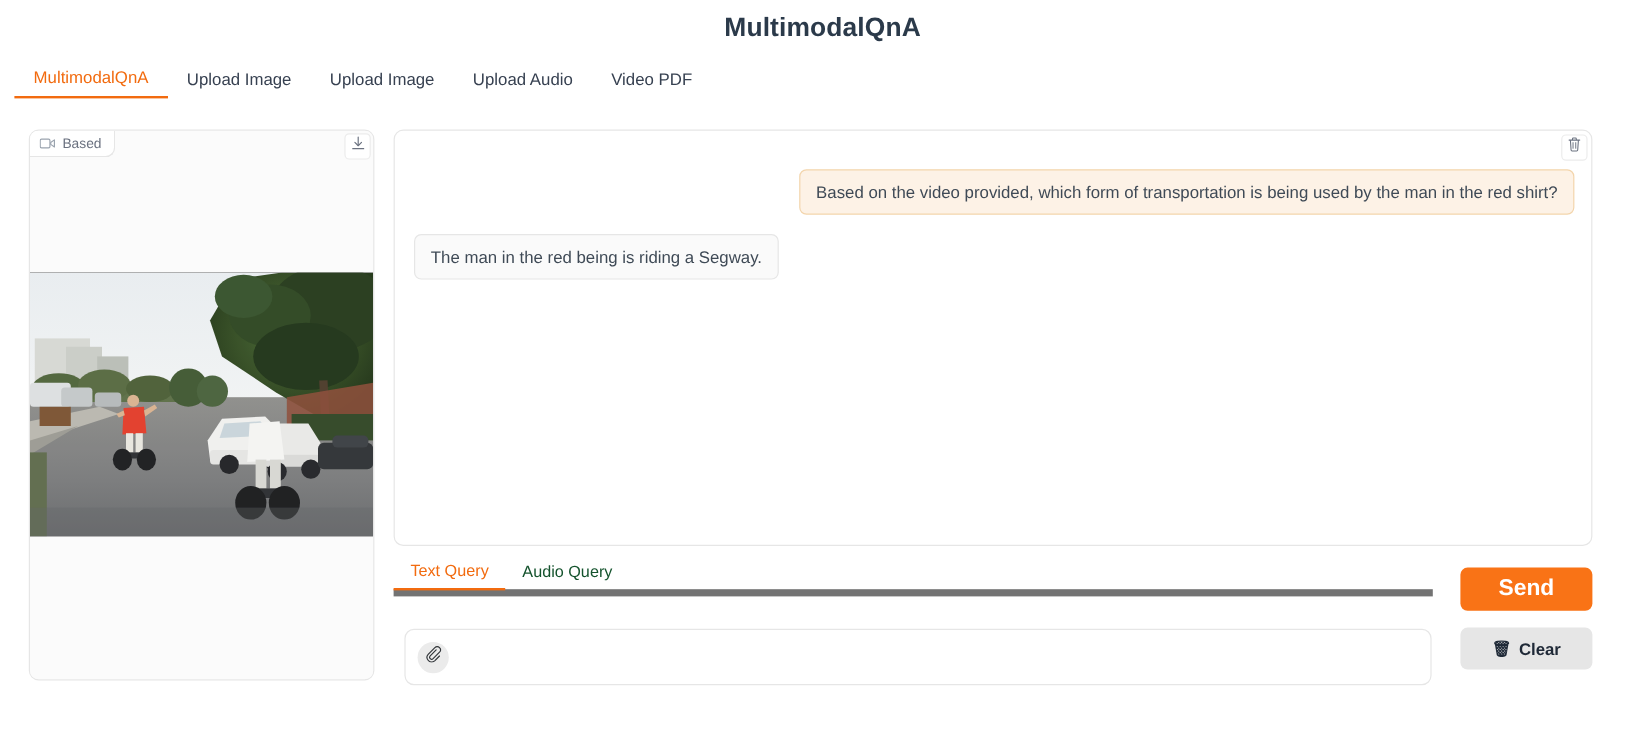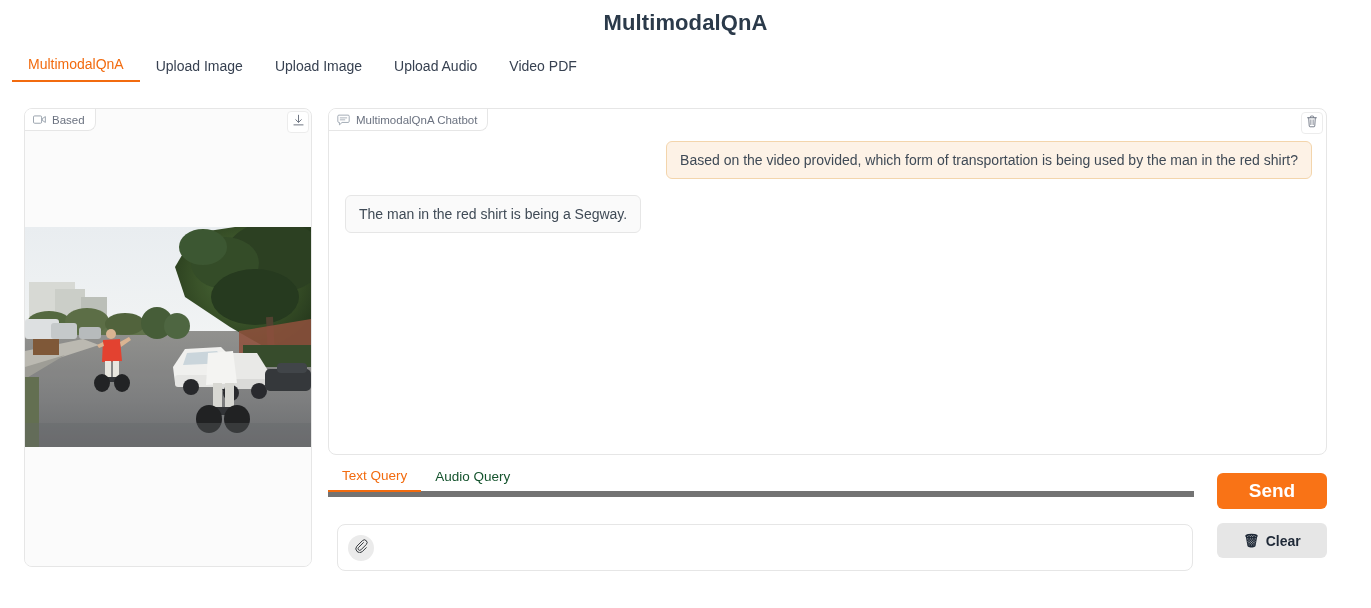--- a/index.html
+++ b/index.html
@@ -429,47 +429,38 @@
           <path d="M8 1.5 V10" stroke="#6b7280" stroke-width="1.2" stroke-linecap="round"></path>
           <path d="M4.6 7 L8 10.4 L11.4 7" fill="none" stroke="#6b7280" stroke-width="1.2" stroke-linecap="round" stroke-linejoin="round"></path>
           <path d="M2.4 13.4 H13.6" stroke="#6b7280" stroke-width="1.2" stroke-linecap="round"></path>
         </svg>
       </span>
     </div>
   </div>
 
   <div class="chat-panel">
 
-    <div class="panel-chip">
-      <span class="chip-icon">
-        <svg width="13" height="12" viewBox="0 0 16 14" xmlns="http://www.w3.org/2000/svg">
-          <path d="M1 2.4 a1.4 1.4 0 0 1 1.4-1.4 h11.2 a1.4 1.4 0 0 1 1.4 1.4 v6.2 a1.4 1.4 0 0 1 -1.4 1.4 H6.2 L3 13 V10 H2.4 A1.4 1.4 0 0 1 1 8.6 Z" fill="none" stroke="#9aa3ae" stroke-width="1.1" stroke-linejoin="round"></path>
-          <path d="M4 4.4 H12 M4 6.8 H9.6" stroke="#9aa3ae" stroke-width="1" stroke-linecap="round"></path>
-        </svg>
-      </span>
-      <span>MultimodalQnA Chatbot</span>
-    </div>
 
     <div class="trash-btn">
       <span>
         <svg width="12" height="13" viewBox="0 0 14 16" xmlns="http://www.w3.org/2000/svg">
           <path d="M1.6 3.4 H12.4" stroke="#6b7280" stroke-width="1.2" stroke-linecap="round"></path>
           <path d="M5 3.4 V2.2 a0.9 0.9 0 0 1 0.9-0.9 h2.2 a0.9 0.9 0 0 1 0.9 0.9 V3.4" fill="none" stroke="#6b7280" stroke-width="1.1"></path>
           <path d="M2.9 3.4 L3.6 13.6 a1 1 0 0 0 1 0.9 h4.8 a1 1 0 0 0 1-0.9 L11.1 3.4" fill="none" stroke="#6b7280" stroke-width="1.1" stroke-linejoin="round"></path>
           <path d="M5.6 6 V11.8 M8.4 6 V11.8" stroke="#6b7280" stroke-width="1" stroke-linecap="round"></path>
         </svg>
       </span>
     </div>
 
     <div class="messages">
       <div class="msg-row user">
         <div class="bubble user">Based on the video provided, which form of transportation is being used by the man in the red shirt?</div>
       </div>
       <div class="msg-row bot">
-        <div class="bubble bot">The man in the red shirt is being a Segway.</div>
+        <div class="bubble bot">The man in the red being is riding a Segway.</div>
       </div>
     </div>
   </div>
 
   <div class="query-tabs">
     <div class="query-tab active">Text Query</div>
     <div class="query-tab">Audio Query</div>
   </div>
 
   <div class="text-input-box">

